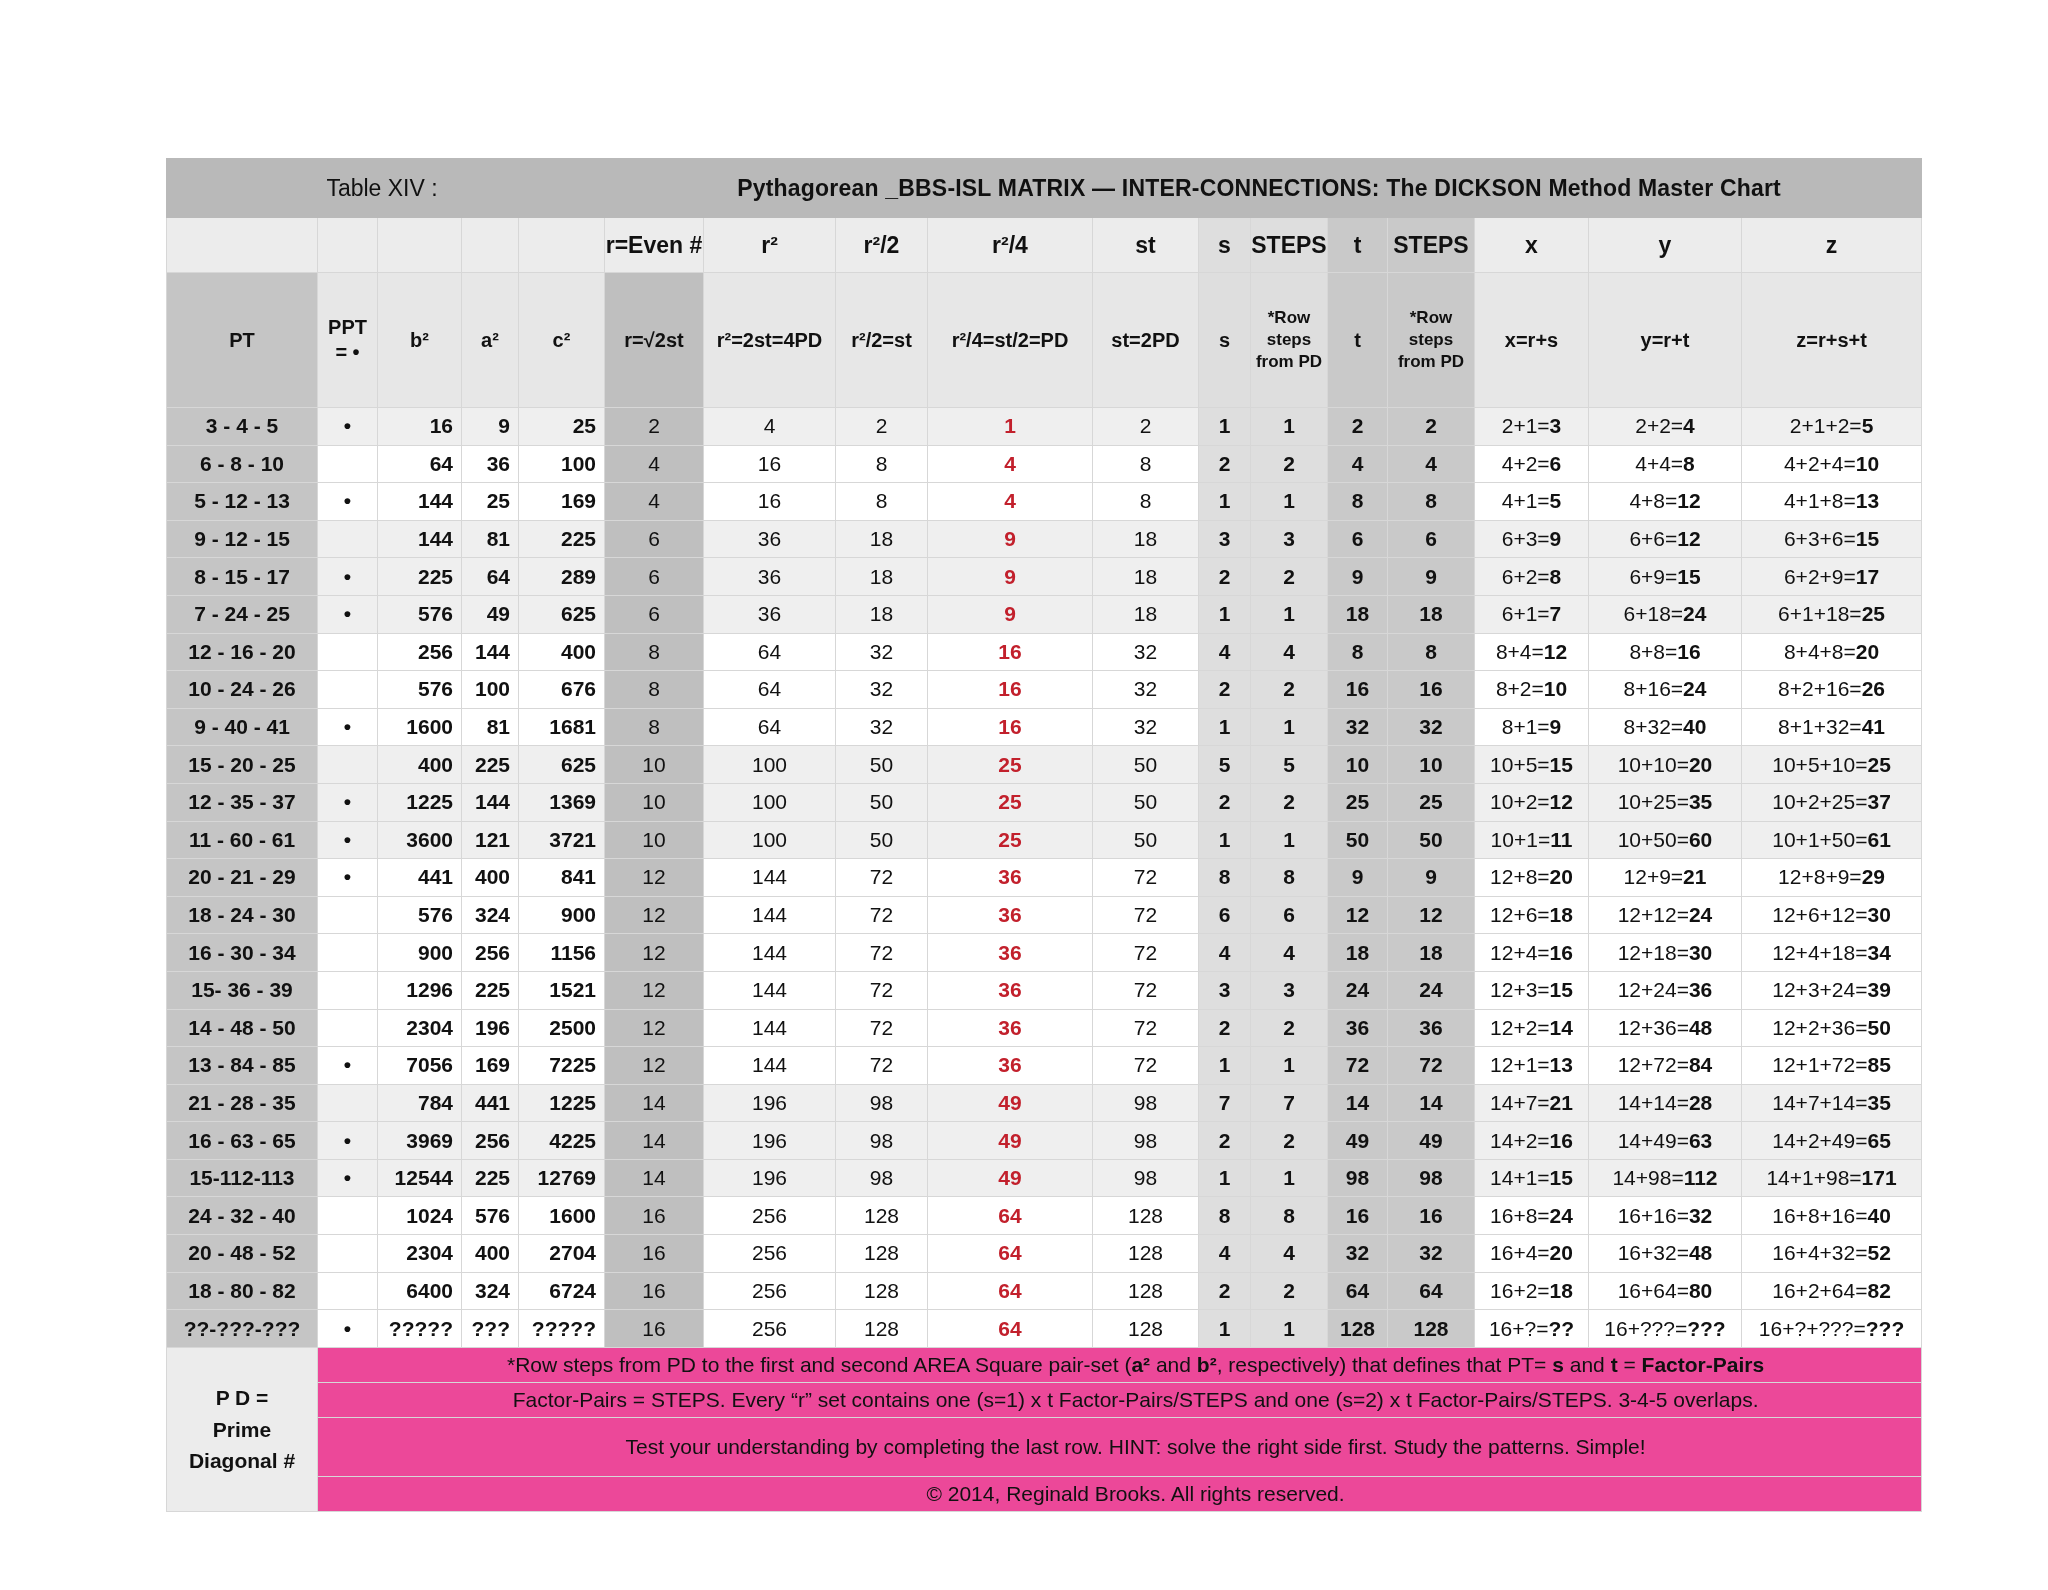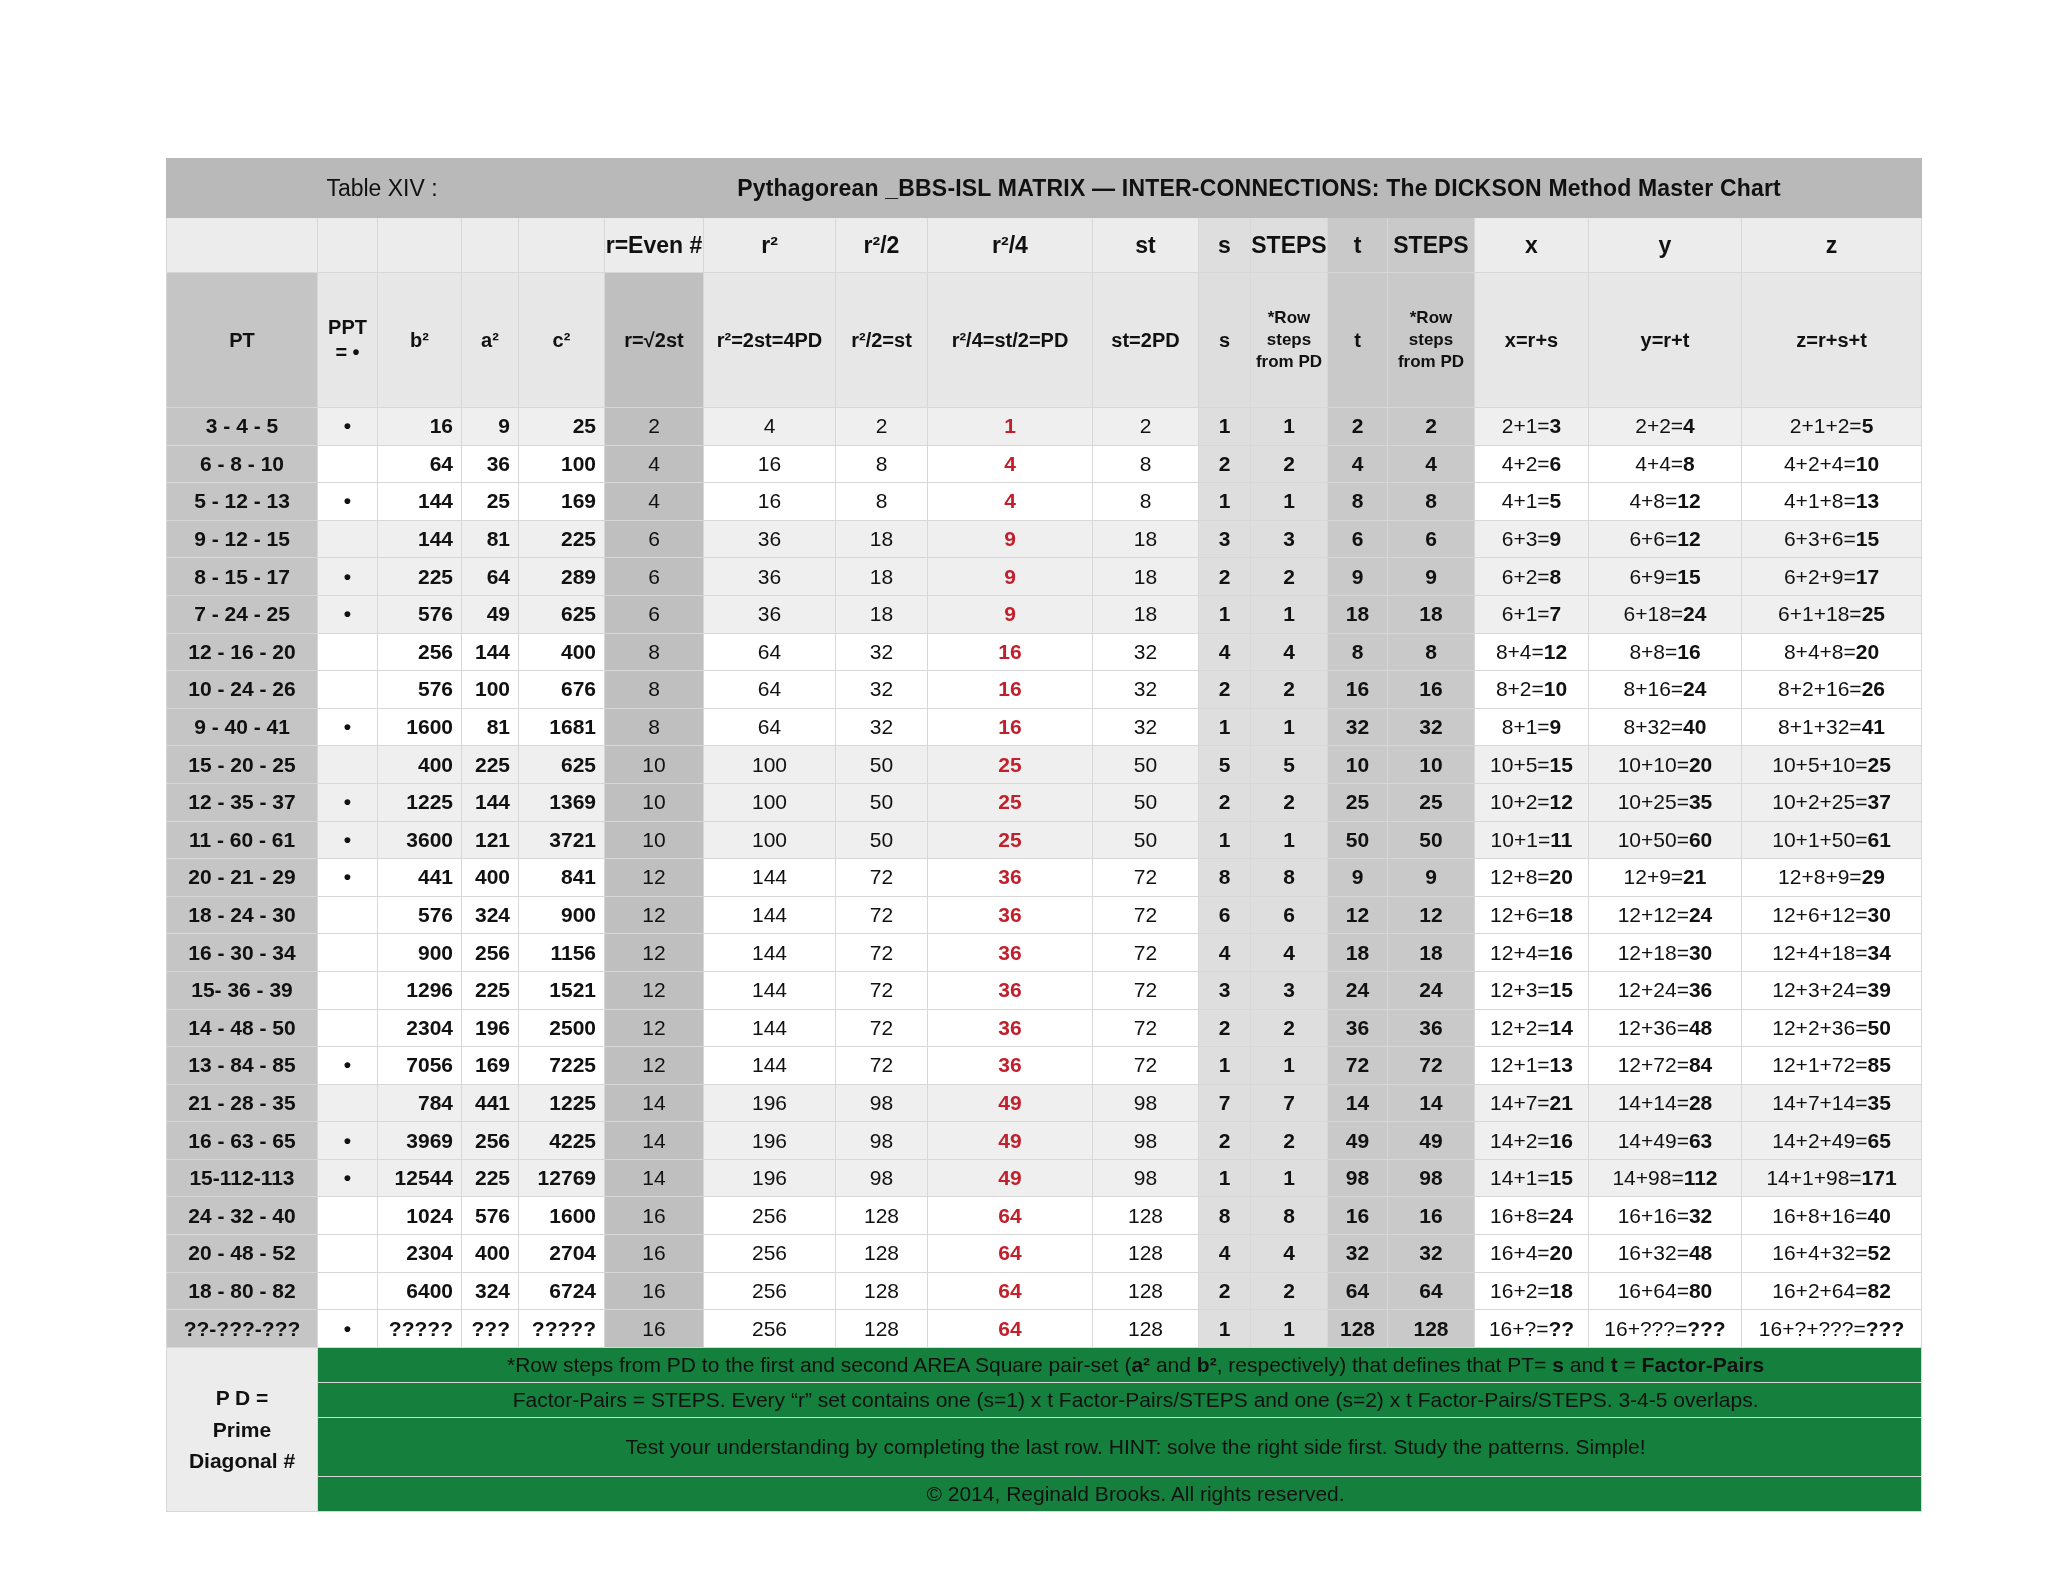--- a/index.html
+++ b/index.html
@@ -39,21 +39,21 @@
   tbody td.c-pt, tbody td.c-ppt, tbody td.c-b2, tbody td.c-a2, tbody td.c-c2,
   tbody td.c-s, tbody td.c-ss, tbody td.c-t, tbody td.c-ts{font-weight:bold;}
   tbody td.c-b2, tbody td.c-a2, tbody td.c-c2{text-align:right;padding-right:8px;}
   tbody td.c-r24{color:#c2202c;font-weight:bold;}
   tbody td.eq{font-weight:normal;}
   tbody td.eq b{font-weight:bold;}
 
   
   tfoot td.pd{background:#ececec;font-weight:bold;font-size:21px;
       white-space:pre-line;line-height:1.5;}
-  tfoot td.note{background:#15803d;font-size:21px;height:34px;padding-left:32px;}
+  tfoot td.note{background:#ec4899;font-size:21px;height:34px;padding-left:32px;}
   tfoot tr.tall td.note{height:58px;}
 </style>
 </head>
 <body>
 
 <div class="page">
   <table class="chart">
     <colgroup>
       <col style="width:151px">
         <col style="width:60px">

